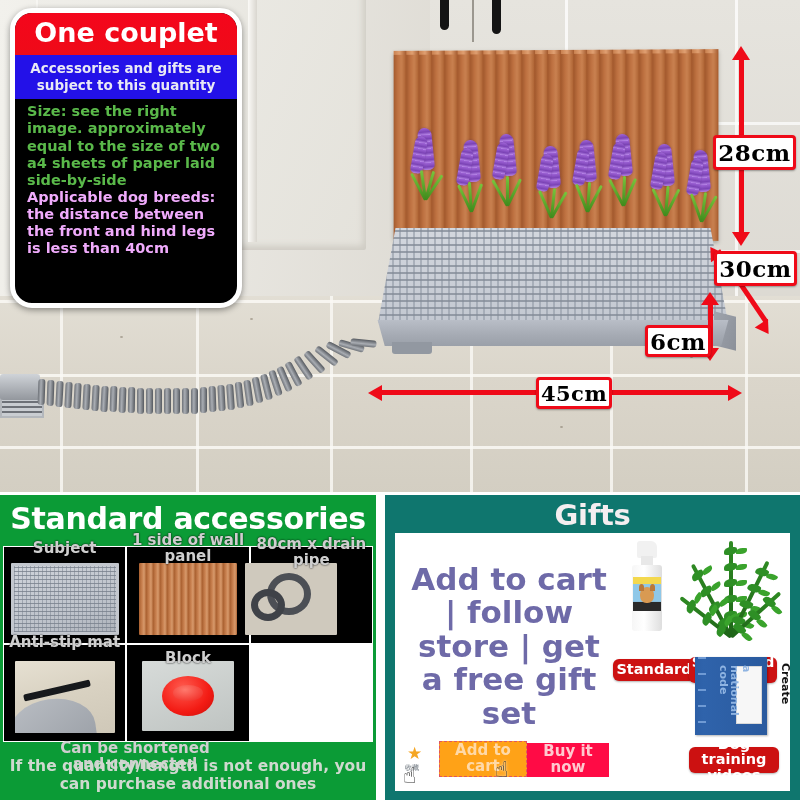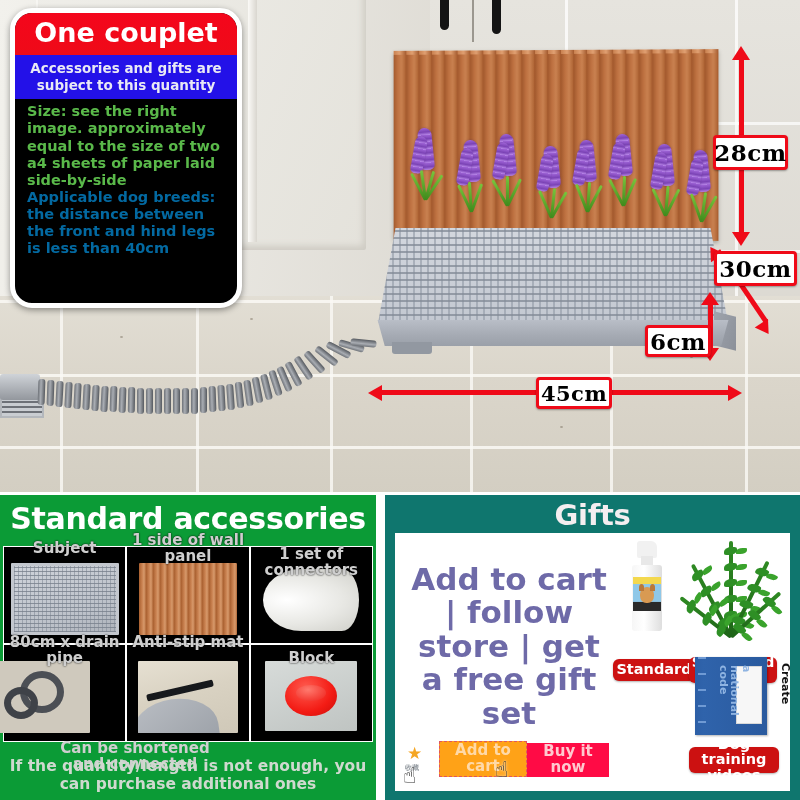--- a/index.html
+++ b/index.html
@@ -177,21 +177,21 @@
   #infocard .ic-sub {
     background: #2311e8; color: #e9e9f5; text-align: center;
     font-size: 13.5px; font-weight: bold; line-height: 1.22;
     padding: 5px 6px 6px;
   }
   #infocard .ic-body { padding: 4px 8px 0 12px; }
   #infocard .ic-green {
     color: #5ab94a; font-size: 14.5px; font-weight: bold; line-height: 1.18;
   }
   #infocard .ic-grey {
-    color: #0369a1; font-size: 14.5px; font-weight: bold; line-height: 1.18;
+    color: #f0abfc; font-size: 14.5px; font-weight: bold; line-height: 1.18;
   }
 
   
   #accessories {
     position: absolute; left: 0; top: 495px; width: 376px; height: 305px;
     background: #0b9b36; overflow: hidden;
   }
   #accessories .acc-title {
     color: #fff; font-size: 30px; font-weight: bold; text-align: center;
     padding-top: 6px; letter-spacing: -.3px;
@@ -534,21 +534,21 @@
       <div class="hose-seg" style="left:311px; top:-3px; transform:rotate(-42deg);"></div>
       <div class="hose-seg" style="left:323px; top:-9px; transform:rotate(-52deg);"></div>
       <div class="hose-seg" style="left:335px; top:-15px; transform:rotate(-62deg);"></div>
       <div class="hose-seg" style="left:348px; top:-19px; transform:rotate(-74deg);"></div>
       <div class="hose-seg" style="left:360px; top:-22px; transform:rotate(-84deg);"></div>
     </div>
 
     <div class="dim-line" style="left:739px; top:56px; width:5px; height:180px;"></div>
     <div class="dim-arrow" style="left:732px; top:46px; border-left:9px solid transparent; border-right:9px solid transparent; border-bottom:14px solid #ef0a18;"></div>
     <div class="dim-arrow" style="left:732px; top:232px; border-left:9px solid transparent; border-right:9px solid transparent; border-top:14px solid #ef0a18;"></div>
-    <div class="dim-label" style="left:713px; top:135px; width:75px; height:35px; font-size:23px;">28cm</div>
+    <div class="dim-label" style="left:713px; top:135px; width:83px; height:35px; font-size:23px;">28cm</div>
 
     <div class="dim-line" style="left:716px; top:252px; width:5px; height:86px; transform:rotate(-34deg); transform-origin:top left;"></div>
     <div class="dim-arrow" style="left:706px; top:246px; border-left:8px solid transparent; border-right:8px solid transparent; border-bottom:13px solid #ef0a18; transform:rotate(-34deg);"></div>
     <div class="dim-arrow" style="left:757px; top:322px; border-left:8px solid transparent; border-right:8px solid transparent; border-top:13px solid #ef0a18; transform:rotate(-34deg);"></div>
     <div class="dim-label" style="left:714px; top:251px; width:83px; height:35px; font-size:23px;">30cm</div>
 
     <div class="dim-line" style="left:708px; top:300px; width:5px; height:52px;"></div>
     <div class="dim-arrow" style="left:701px; top:292px; border-left:9px solid transparent; border-right:9px solid transparent; border-bottom:13px solid #ef0a18;"></div>
     <div class="dim-arrow" style="left:701px; top:348px; border-left:9px solid transparent; border-right:9px solid transparent; border-top:13px solid #ef0a18;"></div>
     <div class="dim-label" style="left:645px; top:325px; width:66px; height:32px; font-size:23px;">6cm</div>
@@ -576,24 +576,20 @@
       <div class="acc-cell">
         <div class="acc-img img-tray"></div>
         <div class="acc-cap">Subject</div>
       </div>
 
       <div class="acc-cell">
         <div class="acc-img img-wood"></div>
         <div class="acc-cap" style="top:-14px;">1 side of wall panel</div>
       </div>
 
-      <div class="acc-cell">
-        <div class="acc-img img-conn"></div>
-        <div class="acc-cap" style="top:0px;">1 set of connectors</div>
-      </div>
 
       <div class="acc-cell">
         <div class="acc-img img-hose" style="left:40px;">
           <div class="coil" style="left:22px; top:10px; width:44px; height:42px;"></div>
           <div class="coil" style="left:6px; top:26px; width:34px; height:32px; border-color:#3f4248;"></div>
         </div>
         <div class="acc-cap" style="top:-10px;">80cm x drain pipe</div>
       </div>
 
       <div class="acc-cell">

